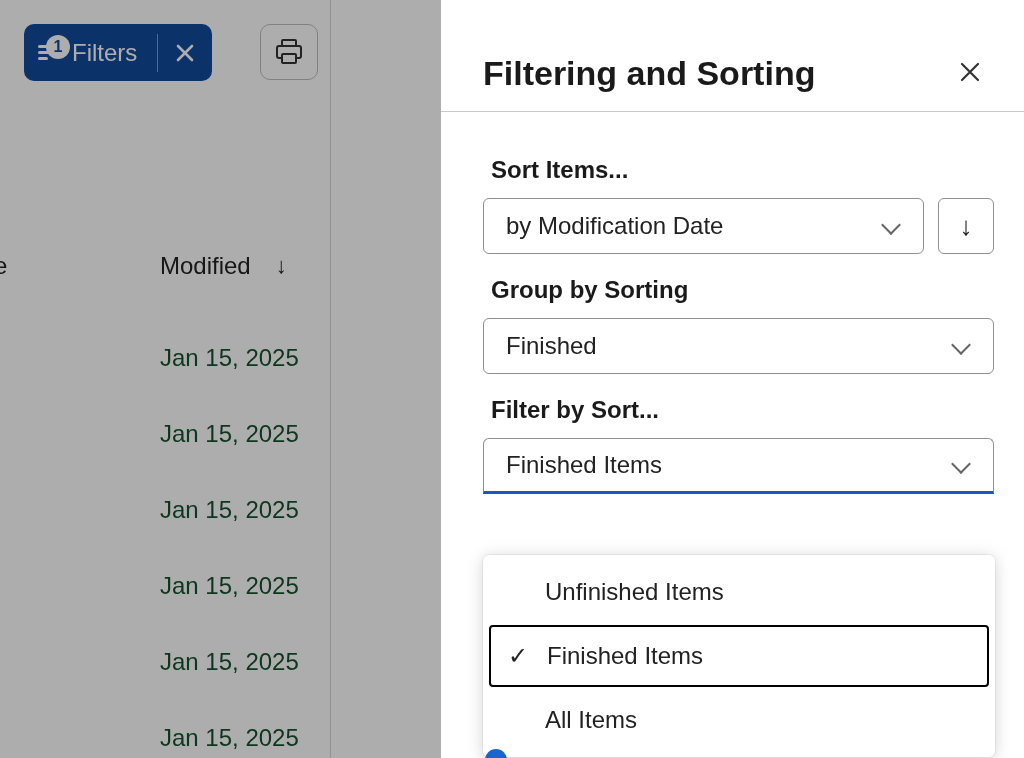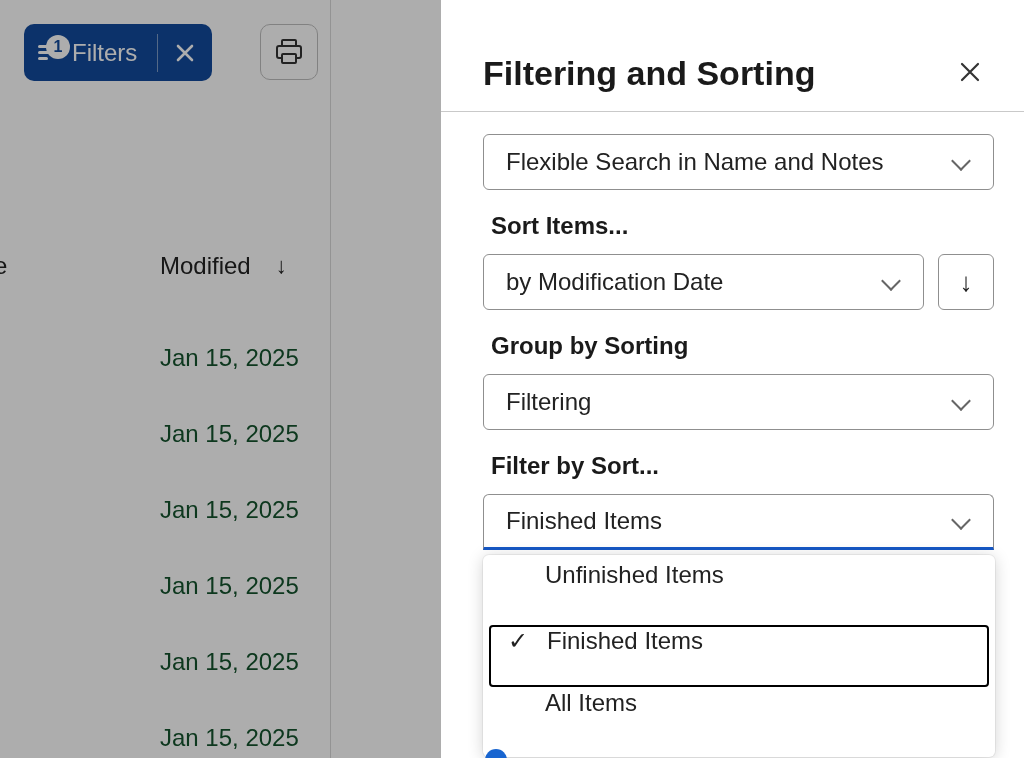--- a/index.html
+++ b/index.html
@@ -121,21 +121,21 @@
     border-bottom-left-radius:0; border-bottom-right-radius:0;
   }
 
   .dropdown {
     position:absolute; left:483px; top:555px; width:512px;
     background:#fff; border-radius:6px;
     box-shadow: 0 2px 16px rgba(0,0,0,0.18), 0 0 0 1px rgba(0,0,0,0.05);
     padding:6px 0;
   }
   .dd-item {
-    height:62px; display:flex; align-items:flex-start; gap:16px;
+    height:62px; display:flex; align-items:center; gap:16px;
     padding:0 22px 0 20px; font-size:24px; color:#222;
   }
   .dd-item .tick { width:26px; text-align:center; font-size:24px; color:#222; }
   .dd-item.selected {
     border:2.5px solid #000; border-radius:4px; margin:2px 6px;
     padding-left:14px;
   }
 
   .blue-dot {
     position:absolute; left:485px; top:749px; width:22px; height:22px; border-radius:50%;
@@ -204,39 +204,35 @@
     <div class="panel-title">Filtering and Sorting</div>
     <div class="panel-close">
       <svg width="24" height="24" viewBox="0 0 24 24">
           <path d="M4 4 L20 20 M20 4 L4 20" stroke="#333" stroke-width="2.2" stroke-linecap="round"></path>
         </svg>
     </div>
   </div>
 
   <div class="panel-body">
 
-    <div class="select first">
-      <span>Flexible Search in Name and Notes</span>
-      <span class="chev"></span>
-    </div>
 
     <div class="section-label">Sort Items...</div>
     <div class="sort-row">
       <div class="select">
         <span>by Modification Date</span>
         <span class="chev"></span>
       </div>
       <div class="dir-btn">
         <span>↓</span>
       </div>
     </div>
 
     <div class="section-label">Group by Sorting</div>
     <div class="select">
-      <span>Filtering</span>
+      <span>Finished</span>
       <span class="chev"></span>
     </div>
 
     <div class="section-label">Filter by Sort...</div>
     <div class="select open">
       <span>Finished Items</span>
       <span class="chev"></span>
     </div>
 
   </div>

